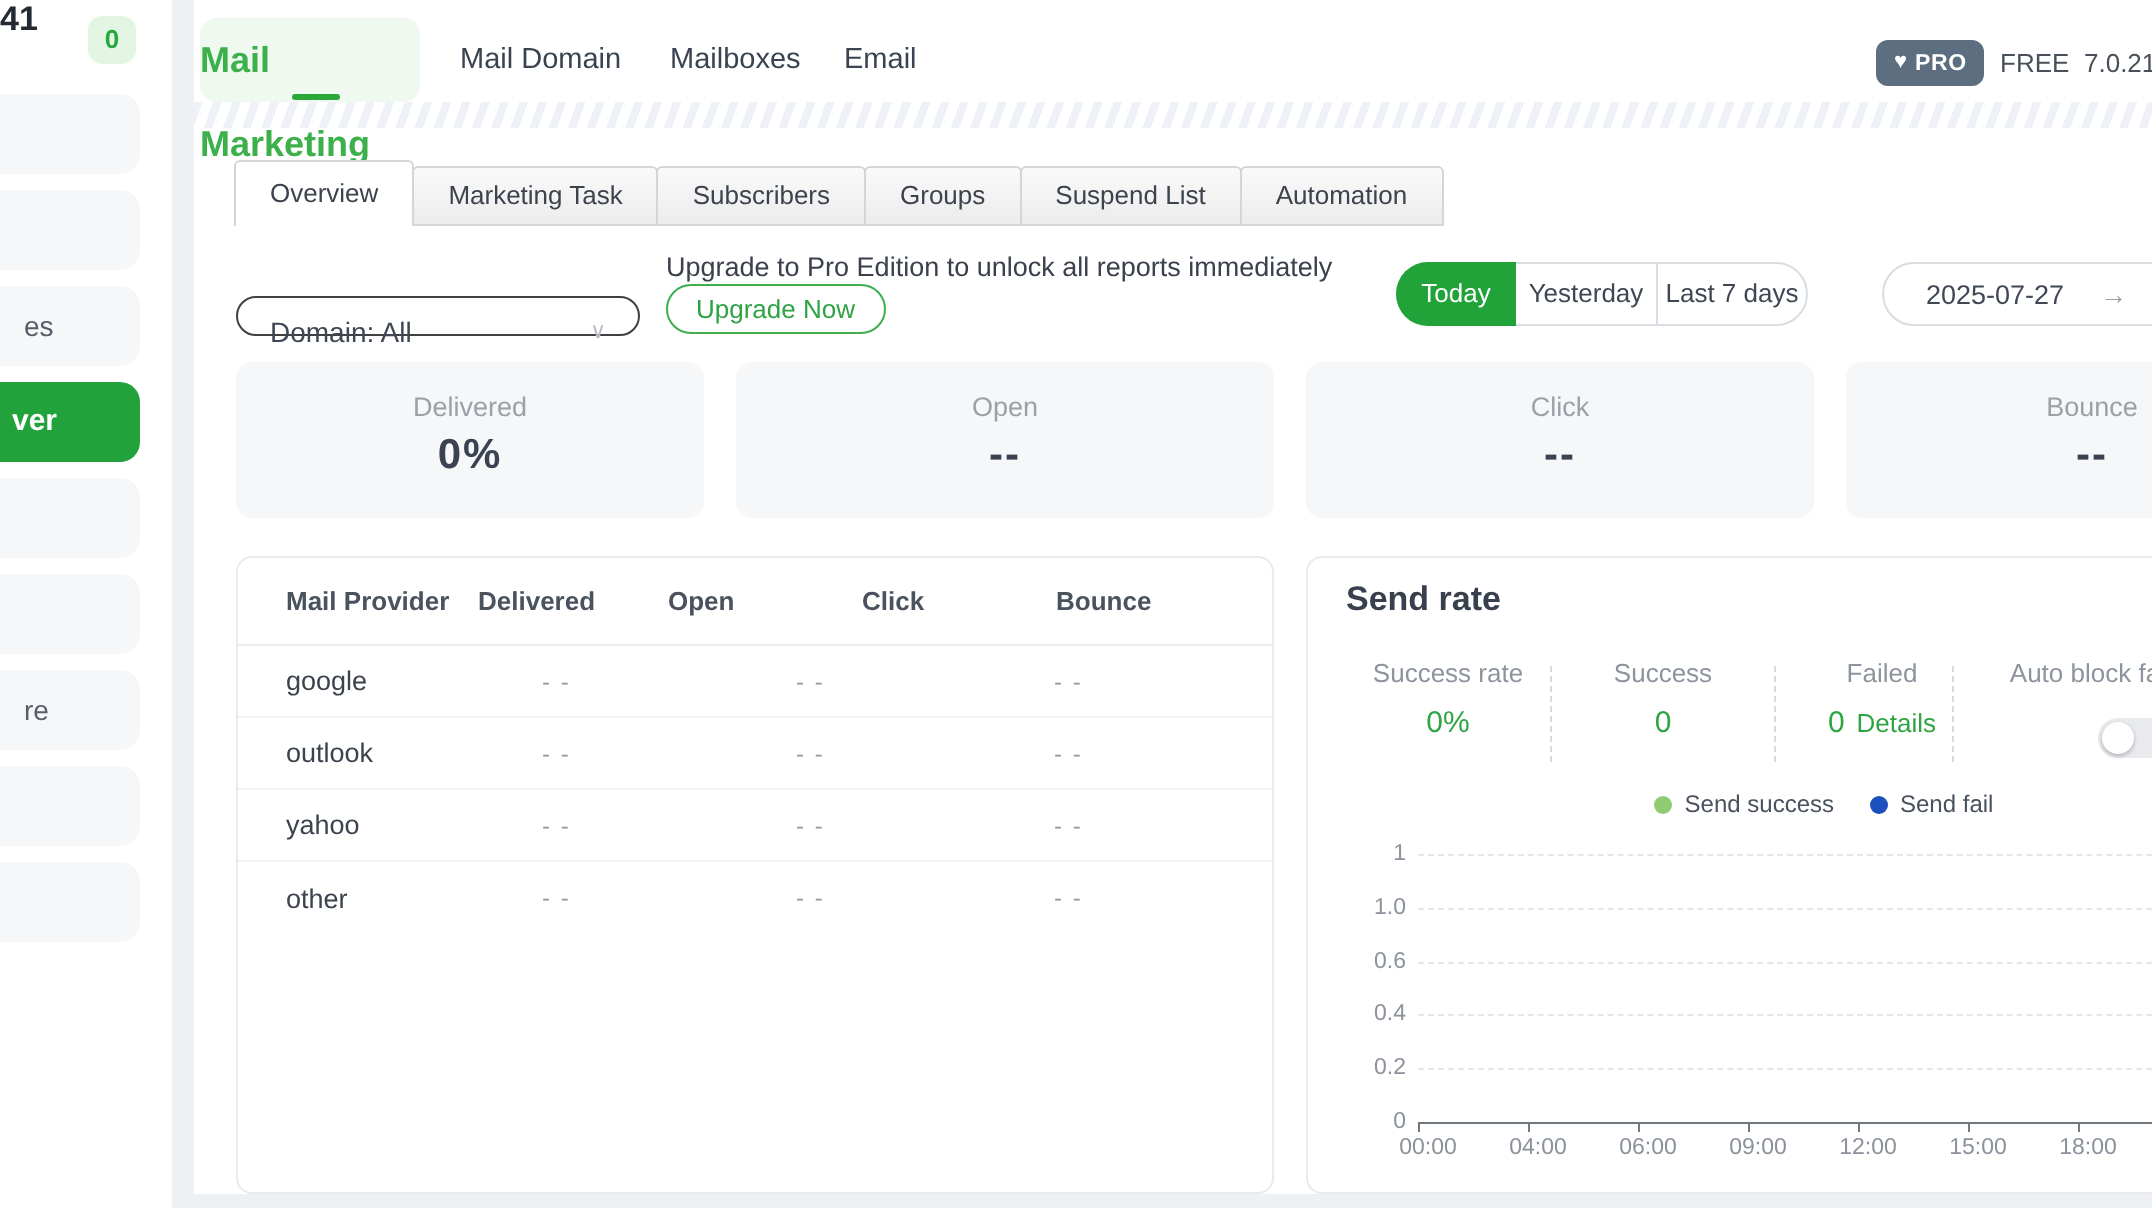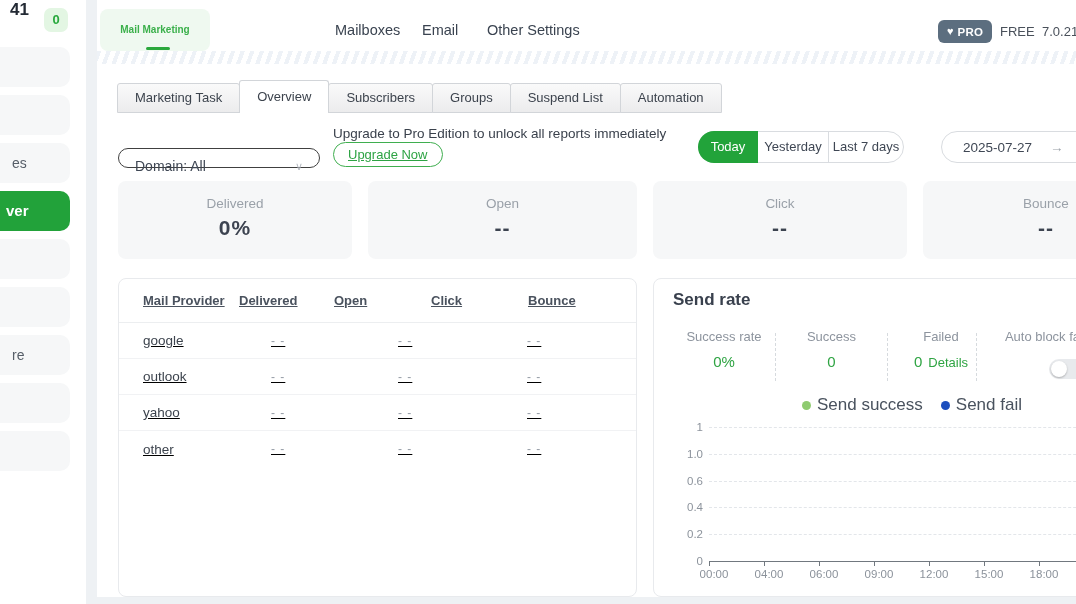--- a/index.html
+++ b/index.html
@@ -1,32 +1,32 @@
 <!DOCTYPE html>
 <html><head>
 <meta charset="utf-8">
 <style>
   * { margin:0; padding:0; box-sizing:border-box; }
   body { font-family:"Liberation Sans", sans-serif; background:#fff; }
   .page { position:relative; width:1076px; height:604px; background:#fff; overflow:hidden; }
   .abs { position:absolute; }
 
   
-  .sb-count { left:0; top:9; font-size:17px; font-weight:bold; color:#232a34;padding-left:10px; }
+  .sb-count { left:0; top:9; font-size:17px; font-weight:bold; color:#232a34; }
   .sb-badge { left:44px; top:8px; width:24px; height:24px; background:#e3f6e3; color:#27a83b;
               border-radius:7px; font-size:13px; font-weight:bold; text-align:center; line-height:24px; }
   .sb-item { left:-22px; width:92px; height:40px; background:#f6f7f8; border-radius:10px;
              line-height:40px; padding-left:34px; font-size:14px; color:#565e68; }
   .sb-item.active { background:#22a23a; color:#fff; font-weight:bold; padding-left:28px; font-size:15px; }
   .gap-strip { left:86px; top:0; width:11px; height:604px; background:#eef1f4; }
   .bottom-strip { left:97px; top:597px; width:979px; height:7px; background:#eef1f4; }
 
   
   .nav-pill { left:100px; top:9px; width:110px; height:42px; background:#eff9f0; border-radius:8px;
-              text-align:center; line-height:42px; font-size:10px; font-weight:bold; color:#3bb04b; }
+              line-height:42px; font-size:18px; font-weight:bold; color:#3bb04b; }
   .nav-underline { left:146px; top:47px; width:24px; height:3px; background:#2aa83c; border-radius:2px; }
   .nav-link { top:9px; height:42px; line-height:42px; font-size:14.5px; color:#3a4350; }
   .pro-badge { left:938px; top:20px; height:23px; padding:0 9px; background:#5c6e7f; border-radius:6px;
                display:flex; align-items:center; gap:4px; color:#fff; }
   .pro-badge .heart { font-size:11px; line-height:1; }
   .pro-badge .txt { font-size:11.5px; font-weight:bold; letter-spacing:.3px; }
   .plan-txt { top:24px; font-size:13px; color:#49505a; }
   .stripes { left:97px; top:51px; width:979px; height:13px;
              background:repeating-linear-gradient(110deg,#eef2f7 0 4px,#ffffff 4px 9px); }
 
@@ -36,57 +36,57 @@
          border:1px solid #d2d5d9; margin-left:-1px; border-radius:3px 3px 0 0;
          background:linear-gradient(#fafafa,#ececed); white-space:nowrap; }
   .tab.active { height:33px; line-height:31px; background:#fff; border-bottom:none; position:relative; z-index:2; }
 
   
   .select { left:118px; top:148px; width:202px; height:20px; border:1px solid #404040; border-radius:18px;
             font-size:14px; color:#3f4754; line-height:34px; padding:0 16px; }
   .select .caret { float:right; color:#b8bdc4; font-size:11px; }
   .upg-text { left:333px; top:126px; font-size:13.5px; color:#3a414c; }
   .upg-btn { left:333px; top:142px; height:25px; line-height:23px; padding:0 14px; border:1px solid #3fae4f;
-             border-radius:13px; color:#2ea344; font-size:13px; background:#fff;text-decoration:underline; }
+             border-radius:13px; color:#2ea344; font-size:13px; background:#fff; }
   .seg { left:698px; top:131px; height:32px; display:flex; border:1px solid #d9dce0; border-radius:16px; background:#fff; }
   .seg-item { font-size:13px; color:#3f4754; line-height:30px; text-align:center; }
   .seg-item.today { width:60px; background:#22a33a; color:#fff; border-radius:16px 0 0 16px; line-height:32px; margin:-1px 0 -1px -1px; height:32px; }
   .seg-item.mid { width:70px; }
   .seg-item.last { width:75px; border-left:1px solid #d9dce0; }
   .date-pill { left:941px; top:131px; width:170px; height:32px; border:1px solid #d9dce0; border-radius:16px;
                display:flex; align-items:center; font-size:13.5px; color:#3f4754; padding-left:21px; gap:18px; }
   .date-pill .arr { color:#9aa0a8; }
 
   
   .stat-card { top:181px; height:78px; background:#f6f7f8; border-radius:8px; text-align:center; }
   .stat-label { margin-top:15px; font-size:13.5px; color:#9aa1a9; }
   .stat-value { margin-top:5px; font-size:21px; font-weight:bold; color:#3c4350; letter-spacing:1px; }
 
   
   .table-card { left:118px; top:278px; width:519px; height:319px; border:1px solid #e8eaed; border-radius:8px; background:#fff; }
-  .t-row { display:grid; grid-template-columns:96px 95px 97px 97px 1fr; padding:0 20px 0 24px; align-items:center;text-decoration:underline; }
+  .t-row { display:grid; grid-template-columns:96px 95px 97px 97px 1fr; padding:0 20px 0 24px; align-items:center; }
   .t-head { height:44px; border-bottom:1px solid #eceef0; font-size:13px; font-weight:bold; color:#4a525e; }
   .t-body-row { height:36px; border-bottom:1px solid #f1f2f4;gap:32px; }
   .t-body-row:last-child { border-bottom:none; }
   .t-provider { font-size:13.5px; color:#3c434d; }
   .t-dash { font-size:12px; color:#959ca6; letter-spacing:1px; }
 
   
   .send-card { left:653px; top:278px; width:516px; height:319px; border:1px solid #e8eaed; border-radius:8px; background:#fff; }
   .send-title { position:absolute; left:19px; top:11px; font-size:17px; font-weight:bold; color:#39404d; }
   .st-col { position:absolute; text-align:center; }
   .st-label { font-size:13px; color:#8d949e; }
   .st-value { margin-top:9px; font-size:15px; color:#2fa443; }
   .st-link { color:#2fa443; font-size:13px; margin-left:6px; }
   .st-sep { position:absolute; top:54px; height:48px; border-left:1px dashed #d6dade; }
   .toggle { position:absolute; left:395px; top:80px; width:36px; height:20px; background:#e8eaed; border-radius:10px; }
   .toggle .knob { position:absolute; left:2px; top:2px; width:16px; height:16px; background:#fff; border-radius:50%;
                   box-shadow:0 1px 2px rgba(0,0,0,.25); }
   .legend { position:absolute; left:0; top:116px; width:516px; display:flex; justify-content:center; gap:18px; align-items:center; }
-  .legend-item { display:flex; align-items:center; gap:6px; font-size:17px; color:#49525e; }
+  .legend-item { display:flex; align-items:center; gap:6px; font-size:12px; color:#49525e; }
   .dot { width:9px; height:9px; border-radius:50%; }
   .dot-success { background:#8fcb70; }
   .dot-fail { background:#1d4fbe; }
 
   
   .ylab { position:absolute; left:10px; width:39px; text-align:right; font-size:11.5px; color:#8c939c; }
   .gridline { position:absolute; left:55px; width:437px; border-top:1px dashed #e3e6ea; }
   .axis-x { position:absolute; left:55px; top:282px; width:437px; border-top:1px solid #71787f; }
   .tick { position:absolute; top:283px; width:1px; height:4px; background:#71787f; }
   .xlab { position:absolute; top:289px; width:44px; text-align:center; font-size:11.5px; color:#8b929b; }
@@ -105,34 +105,34 @@
   <div class="abs sb-item" style="top:239px"></div>
   <div class="abs sb-item" style="top:287px"></div>
   <div class="abs sb-item" style="top:335px">re</div>
   <div class="abs sb-item" style="top:383px"></div>
   <div class="abs sb-item" style="top:431px"></div>
   <div class="abs gap-strip"></div>
   <div class="abs bottom-strip"></div>
 
   <div class="abs nav-pill">Mail Marketing</div>
   <div class="abs nav-underline"></div>
+  <div class="abs nav-link" style="left:230px">Mail Domain</div>
   <div class="abs nav-link" style="left:335px">Mailboxes</div>
   <div class="abs nav-link" style="left:422px">Email</div>
-  <div class="abs nav-link" style="left:487px">Other Settings</div>
   <div class="abs pro-badge">
     <span class="heart">♥</span>
     <span class="txt">PRO</span>
   </div>
   <div class="abs plan-txt" style="left:1000px">FREE</div>
   <div class="abs plan-txt" style="left:1042px">7.0.21</div>
   <div class="abs stripes"></div>
 
   <div class="abs tabs">
+    <span class="tab active">Overview</span>
     <span class="tab">Marketing Task</span>
-    <span class="tab active">Overview</span>
     <span class="tab">Subscribers</span>
     <span class="tab">Groups</span>
     <span class="tab">Suspend List</span>
     <span class="tab">Automation</span>
   </div>
 
   <div class="abs select">
     <span>Domain: All</span>
     <span class="caret">∨</span>
   </div>

